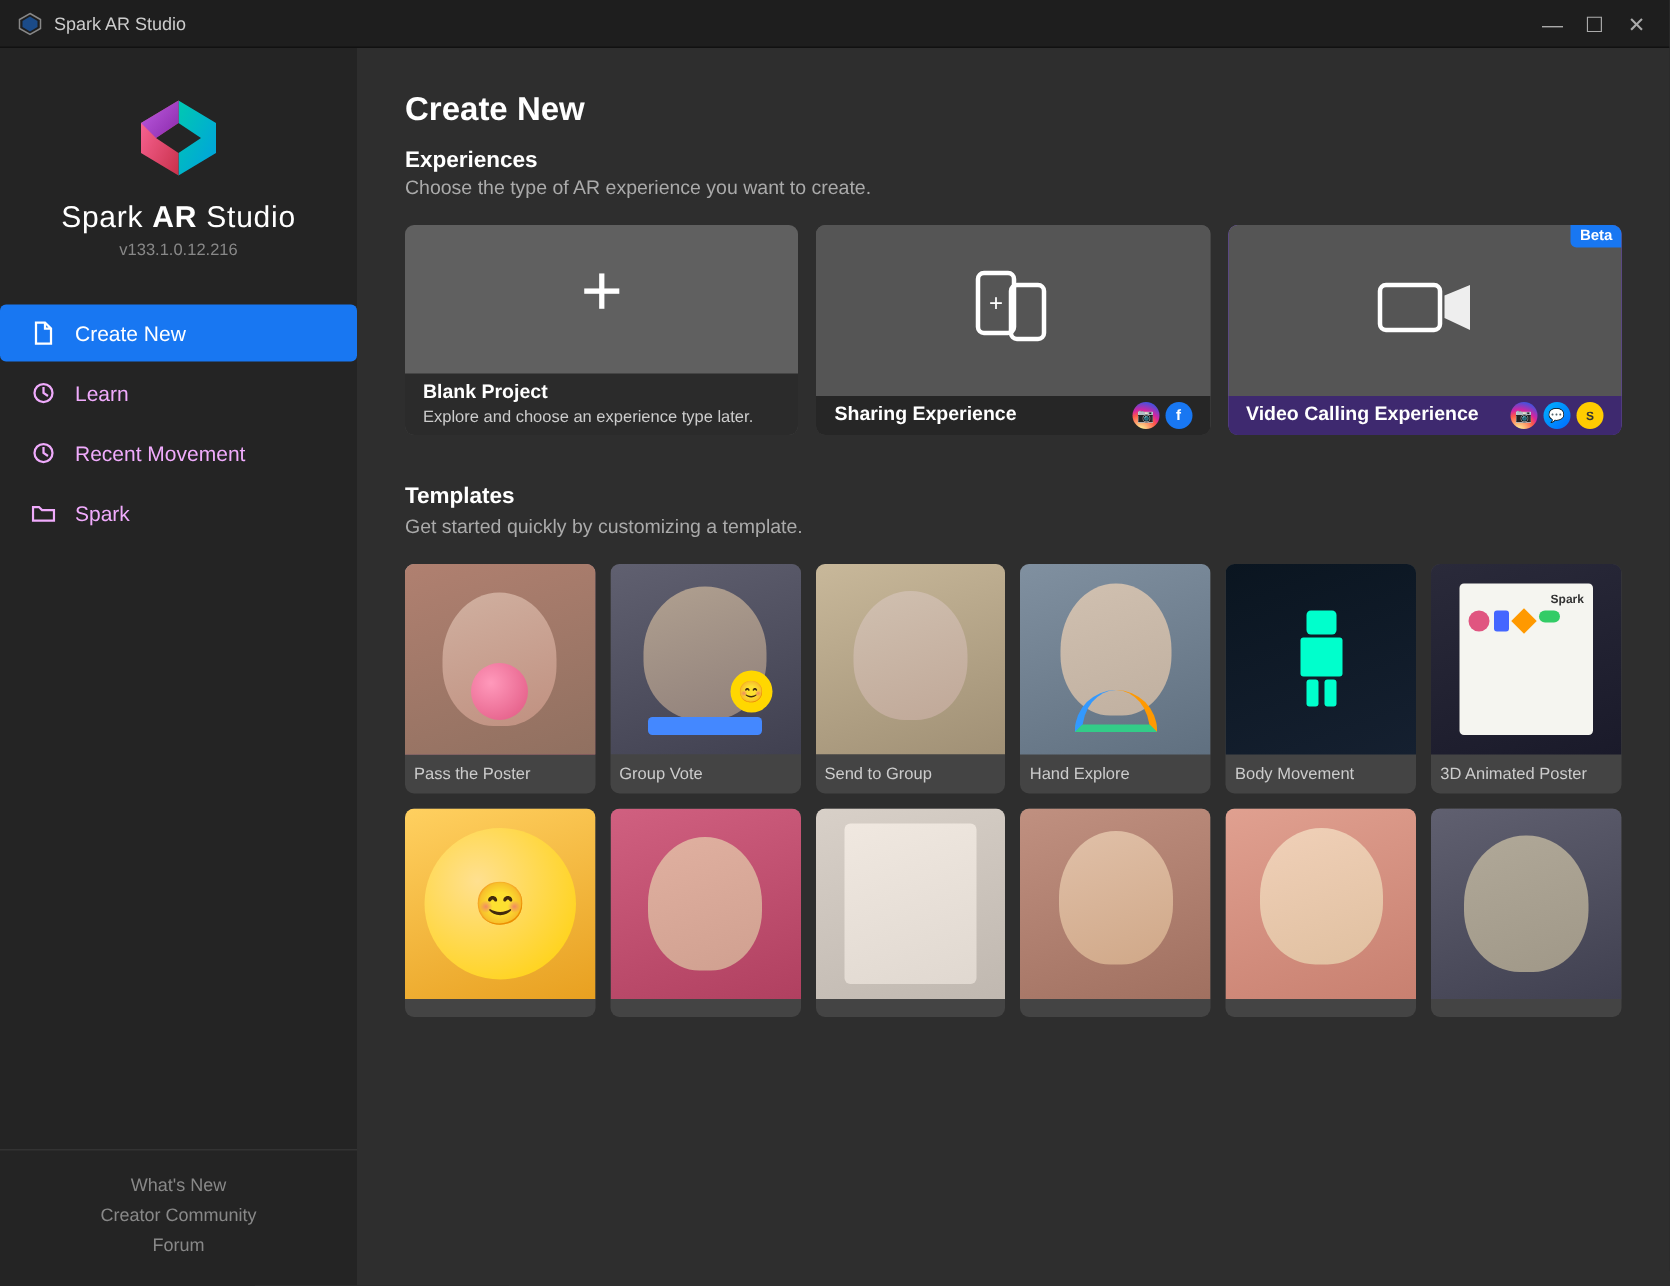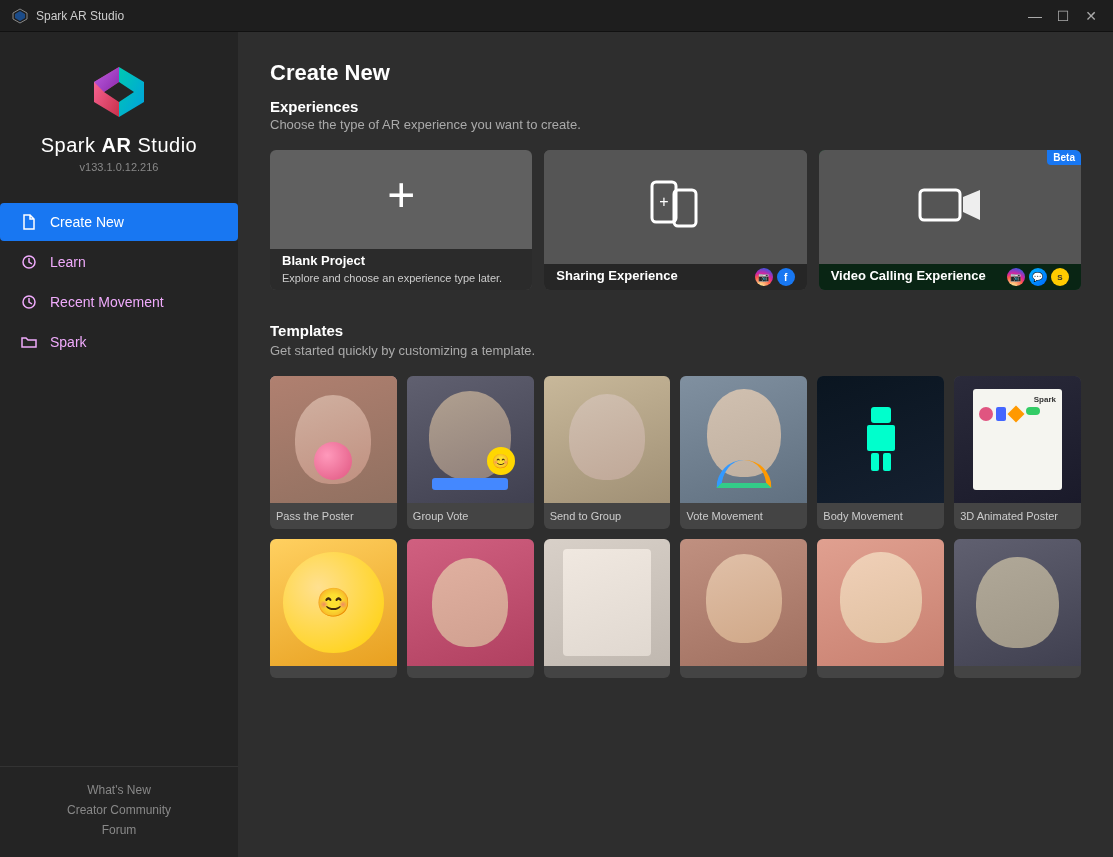--- a/index.html
+++ b/index.html
@@ -451,21 +451,21 @@
           <div style="display:flex; justify-content:space-between; align-items:center;">
             <div class="exp-card-title">Sharing Experience</div>
             <div class="exp-card-icons">
               <div class="platform-icon instagram" style="font-size:9px;">📷</div>
               <div class="platform-icon facebook" style="font-size:10px; font-weight:bold;">f</div>
             </div>
           </div>
         </div>
       </div>
 
-      <div class="exp-card" style="background:#14532d; position:relative;">
+      <div class="exp-card" style="background:#8b5cf6; position:relative;">
         <div class="beta-badge">Beta</div>
         <div class="exp-card-video-icon">
           <svg width="70" height="50" viewBox="0 0 70 50" fill="none">
             <rect x="5" y="8" width="40" height="30" rx="4" stroke="white" stroke-width="3" fill="none"></rect>
             <polygon points="48,15 65,8 65,38 48,30" fill="white" opacity="0.9"></polygon>
           </svg>
         </div>
         <div class="exp-card-info">
           <div style="display:flex; justify-content:space-between; align-items:center;">
             <div class="exp-card-title">Video Calling Experience</div>
@@ -517,21 +517,21 @@
 
       <div class="template-card">
         <div class="template-thumb" style="background:linear-gradient(160deg,#8090a0,#607080);">
           <div style="width:100%;height:100%;display:flex;align-items:center;justify-content:center;position:relative;">
             <div style="width:58%;height:70%;border-radius:50% 50% 45% 45%;background:linear-gradient(160deg,#d0c0b0,#c0b0a0);position:absolute;top:10%;"></div>
             <div style="position:absolute;bottom:12%;left:50%;transform:translateX(-50%);">
               <div style="border:5px solid transparent;border-top:0;width:55px;height:28px;border-radius:50px 50px 0 0;border-color:#ff4466 #ff9900 #33cc88 #3399ff;"></div>
             </div>
           </div>
         </div>
-        <div class="template-label">Vote Movement</div>
+        <div class="template-label">Hand Explore</div>
       </div>
 
       <div class="template-card">
         <div class="template-thumb" style="background:linear-gradient(160deg,#0a1520,#152030);">
           <div style="width:100%;height:100%;display:flex;align-items:center;justify-content:center;">
             <div class="robot-figure">
               <div class="robot-head"></div>
               <div class="robot-body"></div>
               <div style="display:flex;gap:4px;">
                 <div style="width:8px;height:18px;background:#00ffcc;border-radius:2px;"></div>

